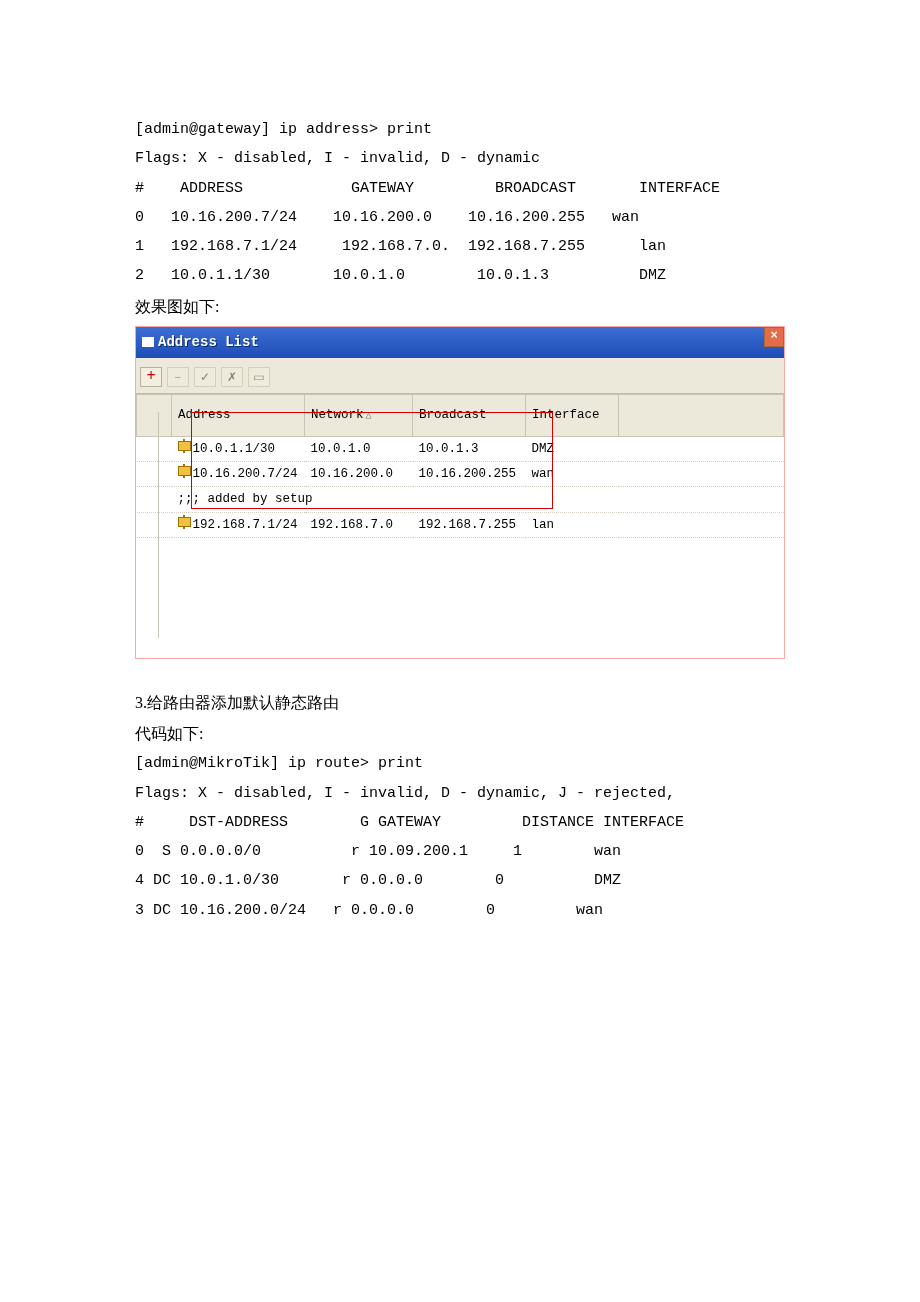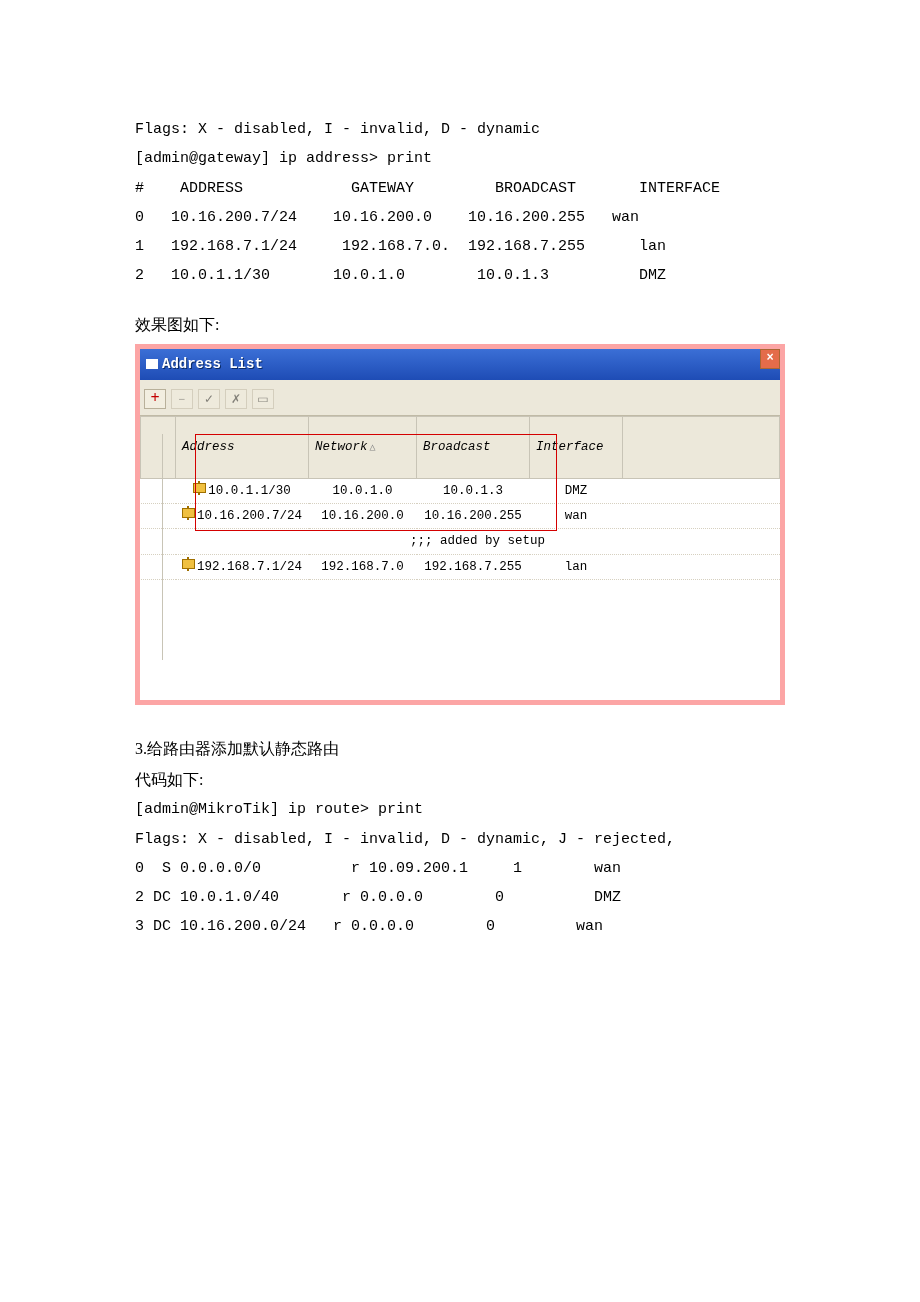--- a/index.html
+++ b/index.html
@@ -1,51 +1,51 @@
 <!DOCTYPE html>
 <html><head>
   <meta charset="utf-8">
   <style>
     body { font-family: 'SimSun', serif; font-size: 16px; background: #fff; margin: 0; padding: 115px 135px 40px 135px; width: 650px; color: #000; line-height: 1.95; }
     .mono { font-family: 'Courier New', monospace; font-size: 15px; }
-    .win { border: 5px solid #fca5a5; margin-top: 4px; }
+    .win { border: 1px solid #fca5a5; margin-top: 4px; }
     .titlebar { background: linear-gradient(#3b6fd6, #1e4cb5); color: #fff; padding: 2px 6px; font-family: 'Courier New', monospace; font-size: 14px; font-weight: bold; position: relative; }
     .titlebar .ticon { display: inline-block; width: 12px; height: 10px; background: #fff; margin-right: 4px; vertical-align: middle; }
     .titlebar .ttext { text-shadow: 1px 1px 0 #0a2a66; }
     .closebtn { position: absolute; right: 0; top: 0; width: 18px; height: 18px; background: #e46c4a; border: 1px solid #a63; color: #fff; text-align: center; line-height: 16px; font-weight: bold; font-size: 12px; }
     .toolbar { background: #ece8da; padding: 2px 4px; border-bottom: 1px solid #c0baa6; }
     .tbtn { display: inline-block; width: 20px; height: 18px; border: 1px solid #b8b09a; background: #f2eee0; margin-right: 1px; text-align: center; line-height: 18px; vertical-align: middle; font-size: 12px; }
     .tbtn.disabled { opacity: 0.45; }
     .tbtn.add { color: #c30000; font-weight: bold; font-size: 16px; line-height: 16px; }
     .tblwrap { background: #fff; font-family: 'Courier New', monospace; font-size: 12.5px; position: relative; padding-bottom: 120px; }
     table.addr { width: 100%; border-collapse: collapse; }
-    table.addr th { background: #ece8da; text-align: left; font-weight: normal; padding: 18px 6px; border: 1px solid #c8c4b6; font-size: 12.5px; font-style: italic; }
-    table.addr td { padding: 0 6px; border-bottom: 1px dotted #d6d0c0; vertical-align: top; text-align: center; }
+    table.addr th { background: #ece8da; text-align: left; font-weight: normal; padding: 8px 6px; border: 1px solid #c8c4b6; font-size: 12.5px; }
+    table.addr td { padding: 0 6px; border-bottom: 1px dotted #d6d0c0; vertical-align: top; }
     .sort { color: #888; font-size: 10px; padding-left: 2px; }
     .rowicon { display: inline-block; width: 11px; height: 8px; background: #f0c040; border: 1px solid #a07000; position: relative; top: -1px; margin-right: 2px; }
     .rowicon:before { content: ""; display: block; width: 2px; height: 3px; background: #a07000; position: absolute; left: 4px; top: -3px; }
     .rowicon:after { content: ""; display: block; width: 2px; height: 3px; background: #a07000; position: absolute; left: 4px; bottom: -3px; }
     .redbox { position: absolute; border: 1px solid #d40000; left: 55px; top: 18px; width: 360px; height: 95px; pointer-events: none; }
     .vline { position: absolute; left: 22px; top: 18px; width: 1px; height: 226px; background: #c8c4b6; }
     .comment { padding-left: 6px; }
     .cjk { font-family: 'SimSun', serif; }
   </style>
 </head>
 <body>
 
 <div class="mono">
+  <div>[admin@gateway] ip address&gt; print</div>
   <div>Flags: X - disabled, I - invalid, D - dynamic</div>
-  <div>[admin@gateway] ip address&gt; print</div>
   <div style="white-space:pre">#    ADDRESS            GATEWAY         BROADCAST       INTERFACE</div>
   <div style="white-space:pre">0   10.16.200.7/24    10.16.200.0    10.16.200.255   wan</div>
   <div style="white-space:pre">1   192.168.7.1/24     192.168.7.0.  192.168.7.255      lan</div>
   <div style="white-space:pre">2   10.0.1.1/30       10.0.1.0        10.0.1.3          DMZ</div>
 </div>
 
-<div class="cjk" style="margin-top:18px">效果图如下:</div>
+<div class="cjk" style="margin-top:0">效果图如下:</div>
 
 <div class="win">
   <div class="titlebar">
     <span class="ticon"></span><span class="ttext">Address List</span>
     <span class="closebtn">×</span>
   </div>
   <div class="toolbar">
     <span class="tbtn add">+</span>
     <span class="tbtn disabled">−</span>
     <span class="tbtn disabled">✓</span>
@@ -96,16 +96,17 @@
       </table>
     <div class="redbox"></div>
   </div>
 </div>
 
 <div class="cjk" style="margin-top:28px">3.给路由器添加默认静态路由</div>
 <div class="cjk">代码如下:</div>
 <div class="mono">
   <div>[admin@MikroTik] ip route&gt; print</div>
   <div>Flags: X - disabled, I - invalid, D - dynamic, J - rejected,</div>
+  <div style="white-space:pre">#     DST-ADDRESS        G GATEWAY         DISTANCE INTERFACE</div>
   <div style="white-space:pre">0  S 0.0.0.0/0          r 10.09.200.1     1        wan</div>
-  <div style="white-space:pre">2 DC 10.0.1.0/40       r 0.0.0.0        0          DMZ</div>
+  <div style="white-space:pre">4 DC 10.0.1.0/30       r 0.0.0.0        0          DMZ</div>
   <div style="white-space:pre">3 DC 10.16.200.0/24   r 0.0.0.0        0         wan</div>
 </div>
 
 </body></html>

